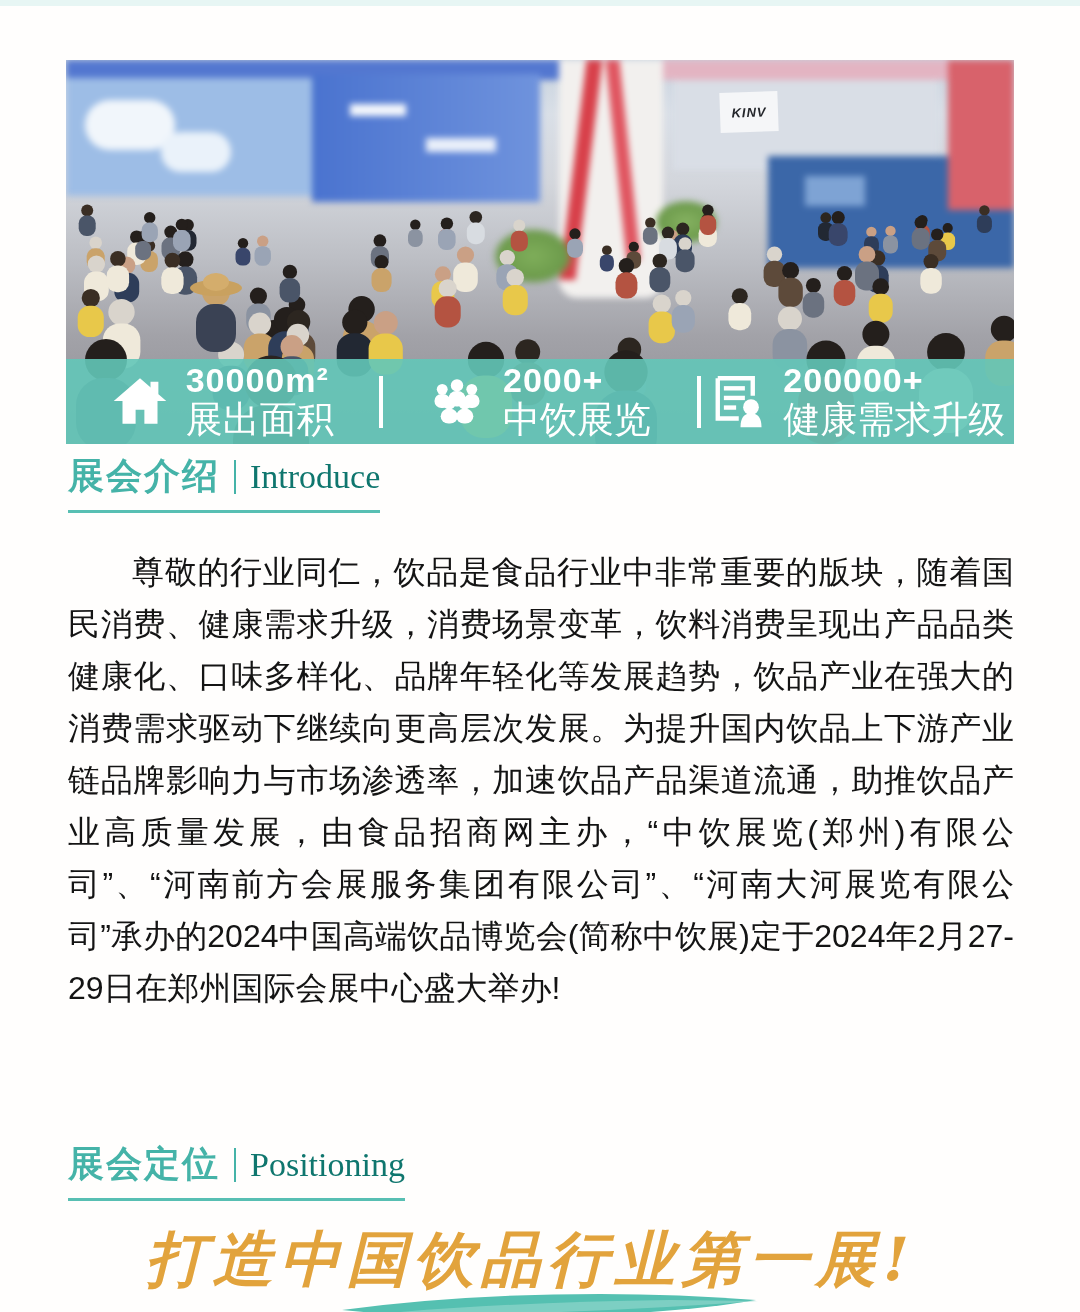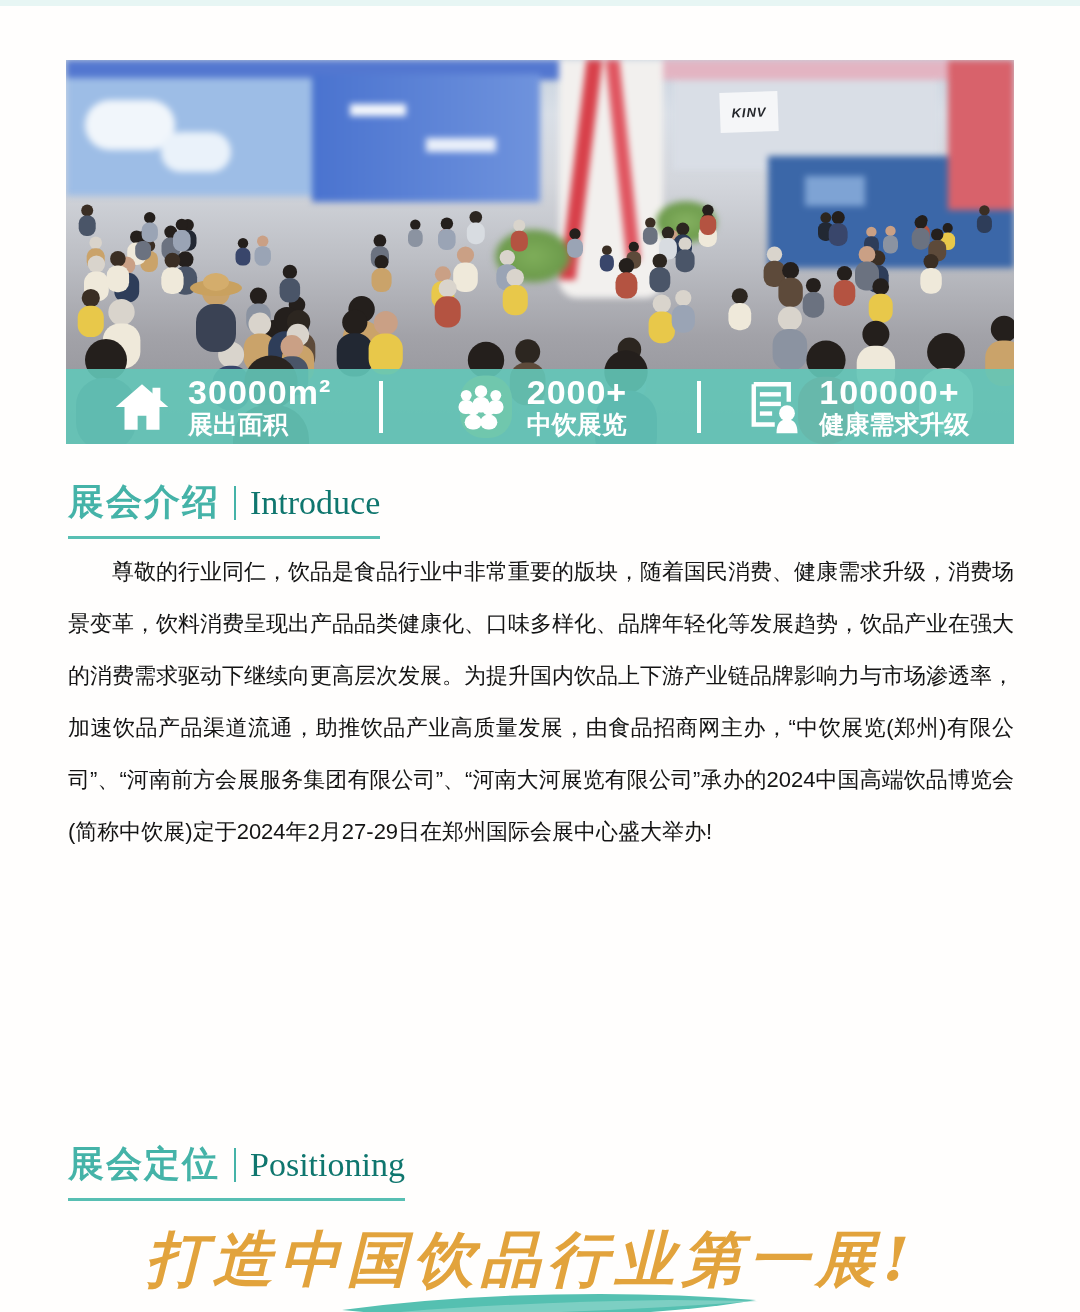--- a/index.html
+++ b/index.html
@@ -19,45 +19,45 @@
   .crowd-svg { position:absolute; inset:0; }
   .photo-sign {
     position:absolute; left:69%; top:32px; width:58px; height:40px; background:#f5f6f8;
     color:#24262b; font-weight:bold; font-size:13px; letter-spacing:1px;
     display:flex; align-items:center; justify-content:center; transform:rotate(-2deg);
     font-style:italic;
   }
 
   
   .stats {
-    position:absolute; left:0; right:0; bottom:0; height:75px;
+    position:absolute; left:0; right:0; bottom:0; height:85px;
     background:rgba(99,198,184,0.9); display:flex; align-items:center;
   }
   .stat { flex:1; display:flex; align-items:center; justify-content:center; gap:18px; color:#fff; }
   .stat svg { width:56px; height:56px; flex:0 0 auto; }
   .stat-text { display:flex; flex-direction:column; }
   .stat-value { font-size:34px; font-weight:bold; line-height:1.08; letter-spacing:1px; }
-  .stat-label { font-size:25px; line-height:1.15;font-weight:bold; }
+  .stat-label { font-size:37px; line-height:1.15; }
   .stat-divider { flex:0 0 4px; width:4px; height:52px; background:#ffffff; }
 
   
   .section-heading {
     position:absolute; left:68px; display:flex; align-items:center;
     padding-bottom:9px; border-bottom:3px solid #58bfb3; width:fit-content;
   }
   .heading-zh { font-size:36px; font-weight:bold; color:#45b3a8; letter-spacing:2px; }
   .heading-sep { width:2px; height:34px; background:#45b3a8; margin:0 14px; }
   .heading-en { font-family:"Liberation Serif","DejaVu Serif",serif; font-size:34px; color:#0f766e; }
-  #heading-introduce { top:478px; }
+  #heading-introduce { top:452px; }
   #heading-positioning { top:1140px;align-items:center; }
 
   
   .intro-text {
     position:absolute; left:68px; top:546px; width:946px;
-    font-size:22px; line-height:52px; color:#141414;
+    font-size:32px; line-height:52px; color:#141414;
     text-align:justify;
   }
   .intro-text p { text-indent:2em; margin:0; }
 
   
   .slogan {
     position:absolute; left:0; top:1220px; width:1062px; text-align:center;
     font-family:"DejaVu Serif","Liberation Serif",serif;
     font-size:60px; font-weight:bold; font-style:italic;
     color:#e2a33c; letter-spacing:7px; white-space:nowrap;
@@ -316,21 +316,21 @@
       <div class="stat">
         <svg viewBox="0 0 64 64">
           <path d="M10 6 H50 V26 M10 6 V52 H34" fill="none" stroke="#ffffff" stroke-width="5"></path>
           <rect x="17" y="15" width="24" height="5" fill="#ffffff"></rect>
           <rect x="17" y="26" width="24" height="5" fill="#ffffff"></rect>
           <rect x="17" y="37" width="14" height="5" fill="#ffffff"></rect>
           <circle cx="48" cy="39" r="9" fill="#ffffff"></circle>
           <path d="M36 62 q0 -16 12 -16 q12 0 12 16 z" fill="#ffffff"></path>
         </svg>
         <div class="stat-text">
-          <span class="stat-value">100000+</span>
+          <span class="stat-value">200000+</span>
           <span class="stat-label">健康需求升级</span>
         </div>
       </div>
     </div>
   </div>
 
   <div class="section-heading" id="heading-introduce">
     <span class="heading-zh">展会介绍</span>
     <span class="heading-sep"></span>
     <span class="heading-en">Introduce</span>

